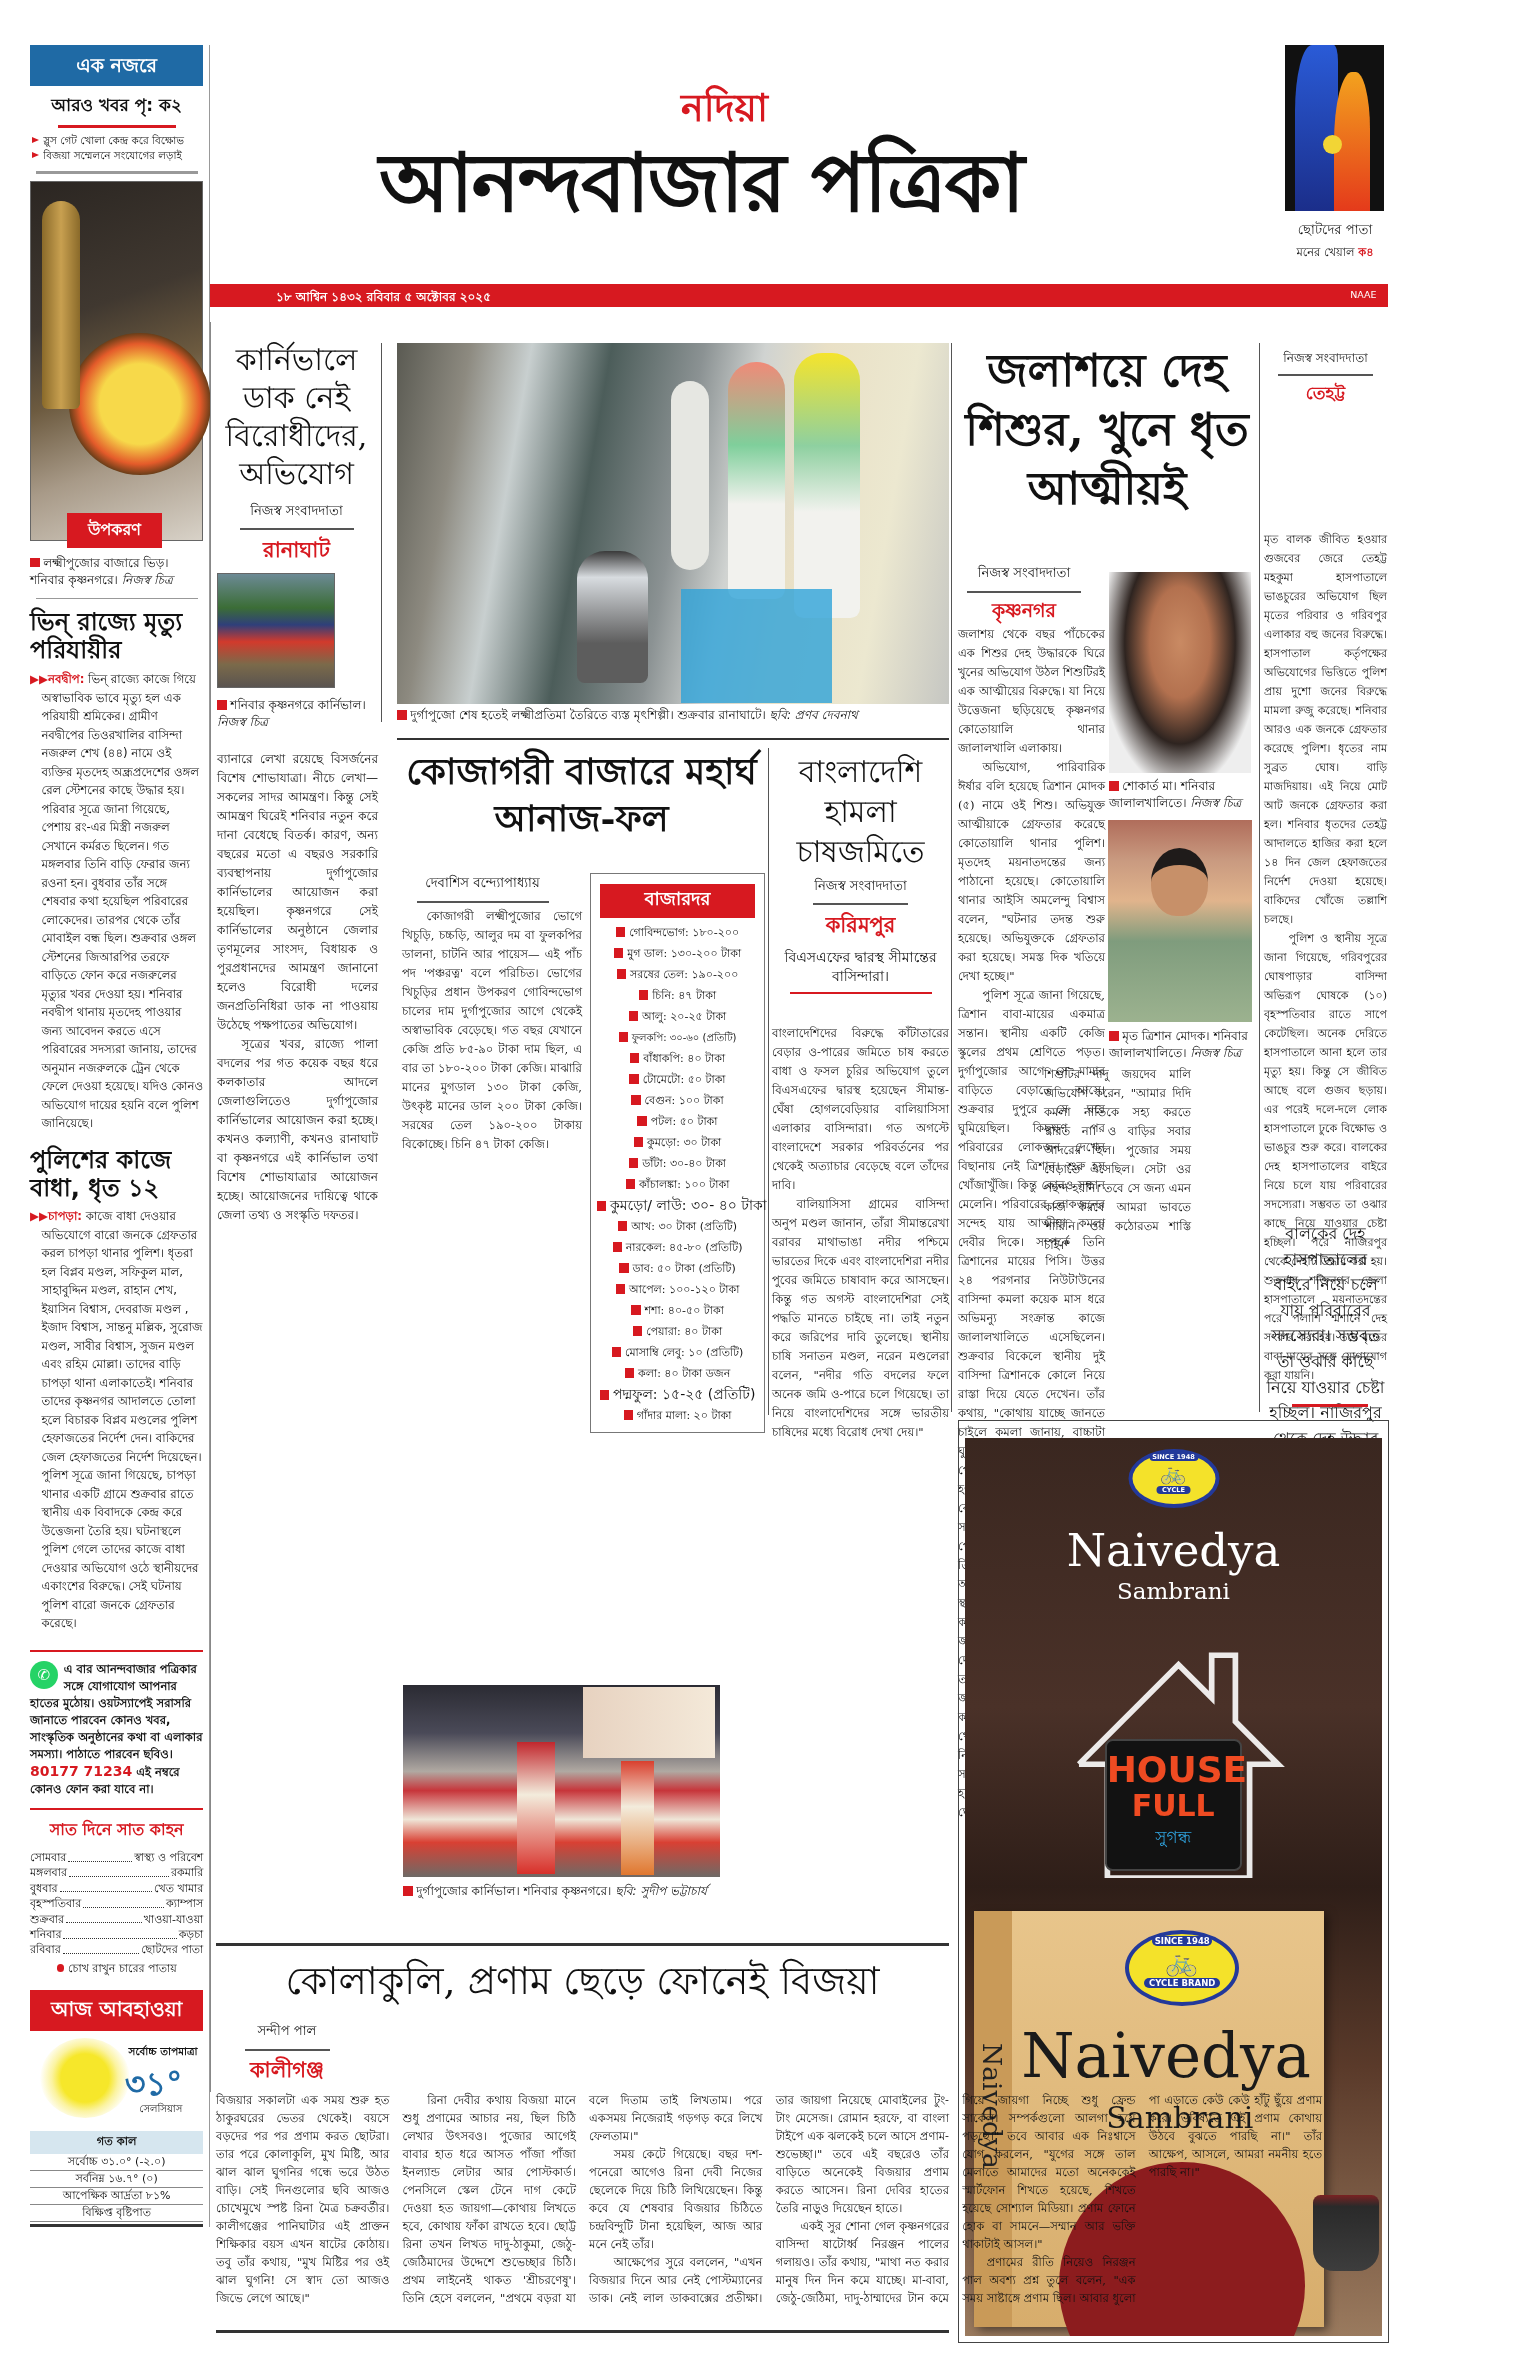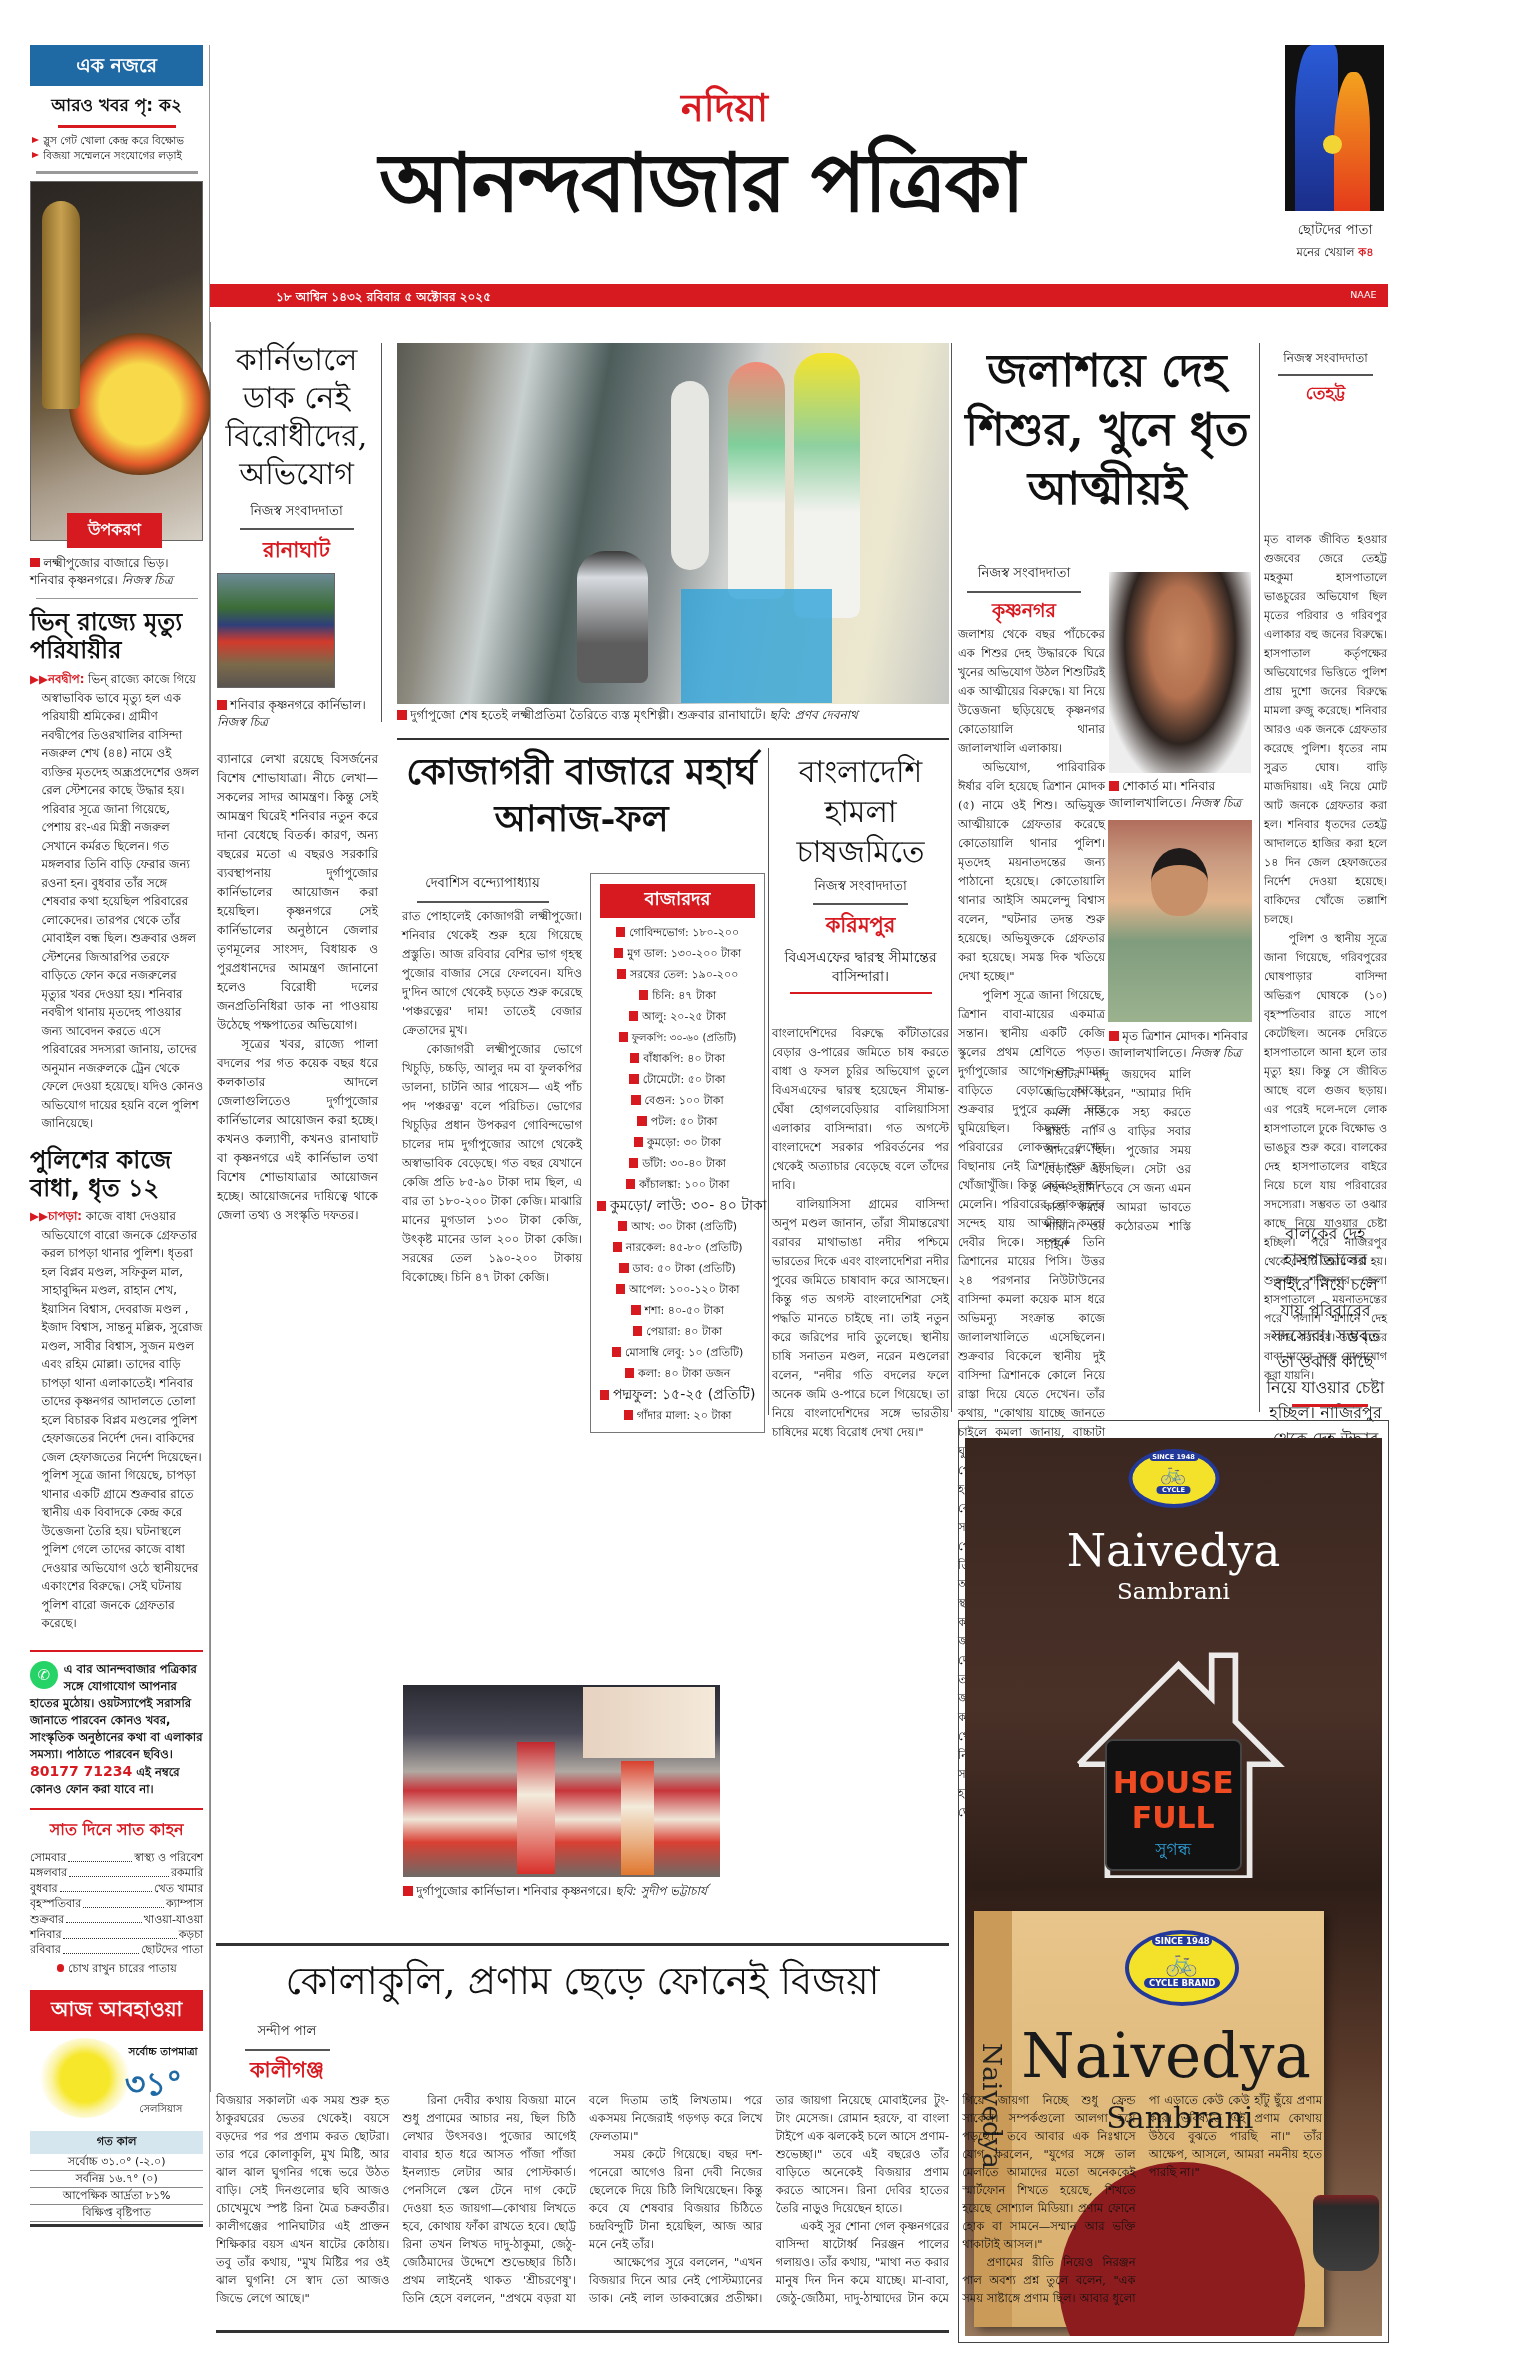--- a/index.html
+++ b/index.html
@@ -165,21 +165,20 @@
   <div style="position:absolute;left:397px;top:9.5px;width:66px;height:265px;background:linear-gradient(180deg,#f5e42c 0%,#8ed0a0 35%,#f2f2ee 60%);border-radius:28px 28px 9.5px 9.5px"></div>
   <div style="position:absolute;left:180px;top:208px;width:71px;height:132px;background:linear-gradient(180deg,#3a3a3a 0%,#d8dce0 20%,#5d5d5d 70%);border-radius:28px 28px 7.6px 7.6px"></div>
   <div style="position:absolute;left:284px;top:246px;width:151px;height:114px;background:#2ea3d8;opacity:.8"></div>
 </div>
 <div class="abs caption" style="left:397px;top:707px;width:552px"><span class="sq"></span><span>দুর্গাপুজো শেষ হতেই লক্ষ্মীপ্রতিমা তৈরিতে ব্যস্ত মৃৎশিল্পী। শুক্রবার রানাঘাটে।</span> <i>ছবি: প্রণব দেবনাথ</i></div>
 <div class="hrule" style="left:397px;top:738px;width:552px"></div>
 
 <div class="abs" style="left:397px;top:748px;width:369px;text-align:center;font-size:36px;font-weight:bold;line-height:47px;font-family:'DejaVu Serif',serif">কোজাগরী বাজারে মহার্ঘ আনাজ-ফল</div>
 <div class="abs byline" style="left:402px;top:873px;width:161px"><span>দেবাশিস বন্দ্যোপাধ্যায়</span><div class="rule" style="width:132px"></div></div>
 <div class="abs just" style="left:402px;top:907px;width:180px;font-size:11.6px;line-height:19px" id="market-body">
-    <p class="ni">রাত পোহালেই কোজাগরী লক্ষ্মীপুজো। শনিবার থেকেই শুরু হয়ে গিয়েছে প্রস্তুতি। আজ রবিবার বেশির ভাগ গৃহস্থ পুজোর বাজার সেরে ফেলবেন। যদিও দু'দিন আগে থেকেই চড়তে শুরু করেছে 'পঞ্চরত্নের' দাম! তাতেই বেজার ক্রেতাদের মুখ।</p>
     <p>কোজাগরী লক্ষ্মীপুজোর ভোগে খিচুড়ি, চচ্চড়ি, আলুর দম বা ফুলকপির ডালনা, চাটনি আর পায়েস— এই পাঁচ পদ 'পঞ্চরত্ন' বলে পরিচিত। ভোগের খিচুড়ির প্রধান উপকরণ গোবিন্দভোগ চালের দাম দুর্গাপুজোর আগে থেকেই অস্বাভাবিক বেড়েছে। গত বছর যেখানে কেজি প্রতি ৮৫-৯০ টাকা দাম ছিল, এ বার তা ১৮০-২০০ টাকা কেজি। মাঝারি মানের মুগডাল ১৩০ টাকা কেজি, উৎকৃষ্ট মানের ডাল ২০০ টাকা কেজি। সরষের তেল ১৯০-২০০ টাকায় বিকোচ্ছে। চিনি ৪৭ টাকা কেজি।</p>
   </div>
 <div class="abs" style="left:590px;top:873px;width:175px;border:0.9px solid #777;padding:9.5px 5.7px 5.7px">
   <div style="background:#d71920;color:#fff;font-weight:bold;text-align:center;font-size:18px;padding:1.9px 0;margin:0 3.8px 3.8px">বাজারদর</div>
   <div id="price-list">
       <div style="text-align: center; font-size: 11px; line-height: 21px; white-space: nowrap;"><span class="sq"></span><span>গোবিন্দভোগ: ১৮০-২০০</span></div>
       <div style="text-align: center; font-size: 11px; line-height: 21px; white-space: nowrap;"><span class="sq"></span><span>মুগ ডাল: ১৩০-২০০ টাকা</span></div>
       <div style="text-align: center; font-size: 11px; line-height: 21px; white-space: nowrap;"><span class="sq"></span><span>সরষের তেল: ১৯০-২০০</span></div>
       <div style="text-align: center; font-size: 11px; line-height: 21px; white-space: nowrap;"><span class="sq"></span><span>চিনি: ৪৭ টাকা</span></div>
       <div style="text-align: center; font-size: 11px; line-height: 21px; white-space: nowrap;"><span class="sq"></span><span>আলু: ২০-২৫ টাকা</span></div>
@@ -260,21 +259,21 @@
       <div style="color:#fff;background:#23399a;margin:0 17px;border-radius:5.7px">SINCE 1948</div>
       <div style="color:#111;font-size:21px;line-height:24.6px">🚲</div>
       <div style="color:#fff;background:#23399a;margin:0 24.6px;border-radius:5.7px">CYCLE</div>
     </div>
     <div style="position:absolute;left:0;right:0;top:87px;text-align:center;color:#fff;font-family:'DejaVu Serif',serif;font-size:45px;line-height:51px">Naivedya</div>
     <div style="position:absolute;left:0;right:0;top:140px;text-align:center;color:#fff;font-family:'DejaVu Serif',serif;font-size:23px">Sambrani</div>
     <svg style="position:absolute;left:95px;top:203px" width="237" height="237" viewBox="0 0 250 250">
       <polyline points="20,130 125,25 160,60 160,15 185,15 185,85 230,130 200,130 200,250 50,250 50,130 20,130" fill="none" stroke="#fff" stroke-width="6" opacity=".9"></polyline>
     </svg>
     <div style="position:absolute;left:140px;top:301px;width:137px;height:132px;background:#121212;border:2.8px solid #444;border-radius:7.6px;text-align:center">
-      <div style="color:#ef4b22;font-weight:bold;font-size:31px;line-height:36px;margin-top:23px">HOUSE</div>
+      <div style="color:#ef4b22;font-weight:bold;font-size:36px;line-height:36px;margin-top:11px">HOUSE</div>
       <div style="color:#ef4b22;font-weight:bold;font-size:30px;line-height:36px">FULL</div>
       <div style="color:#2f9fd8;font-size:17px">সুগন্ধ</div>
     </div>
     <div style="position:absolute;left:9.5px;top:473px;width:350px;height:416px;background:linear-gradient(180deg,#e8c58b,#d7ad6c);box-shadow:3.8px 3.8px 9.5px rgba(0,0,0,.5)">
       <div style="position:absolute;left:0;top:0;width:38px;height:100%;background:#c99a58"></div>
       <div style="position:absolute;left:3.8px;top:132px;width:30px;color:#222;font-family:'DejaVu Serif',serif;font-size:26.5px;writing-mode:vertical-rl">Naivedya</div>
       <div style="position:absolute;left:151px;top:19px;width:114px;height:76px;border-radius:50%;background:#f4e22a;border:4.7px solid #23399a;text-align:center;font-size:8.5px;font-weight:bold">
         <div style="color:#fff;background:#23399a;margin:1.9px 23px 0;border-radius:5.7px">SINCE 1948</div>
         <div style="font-size:26.5px;line-height:32px">🚲</div>
         <div style="color:#fff;background:#23399a;margin:0 15px;border-radius:5.7px">CYCLE BRAND</div>

